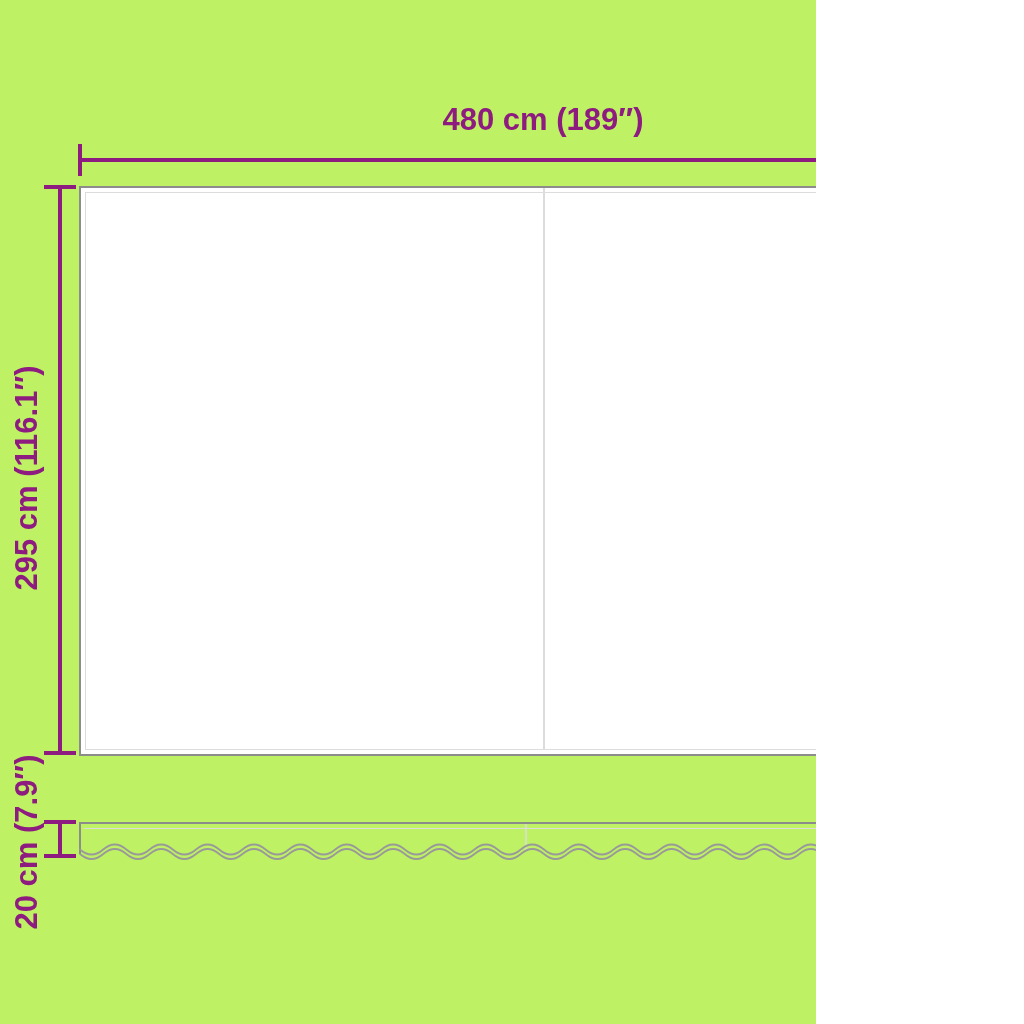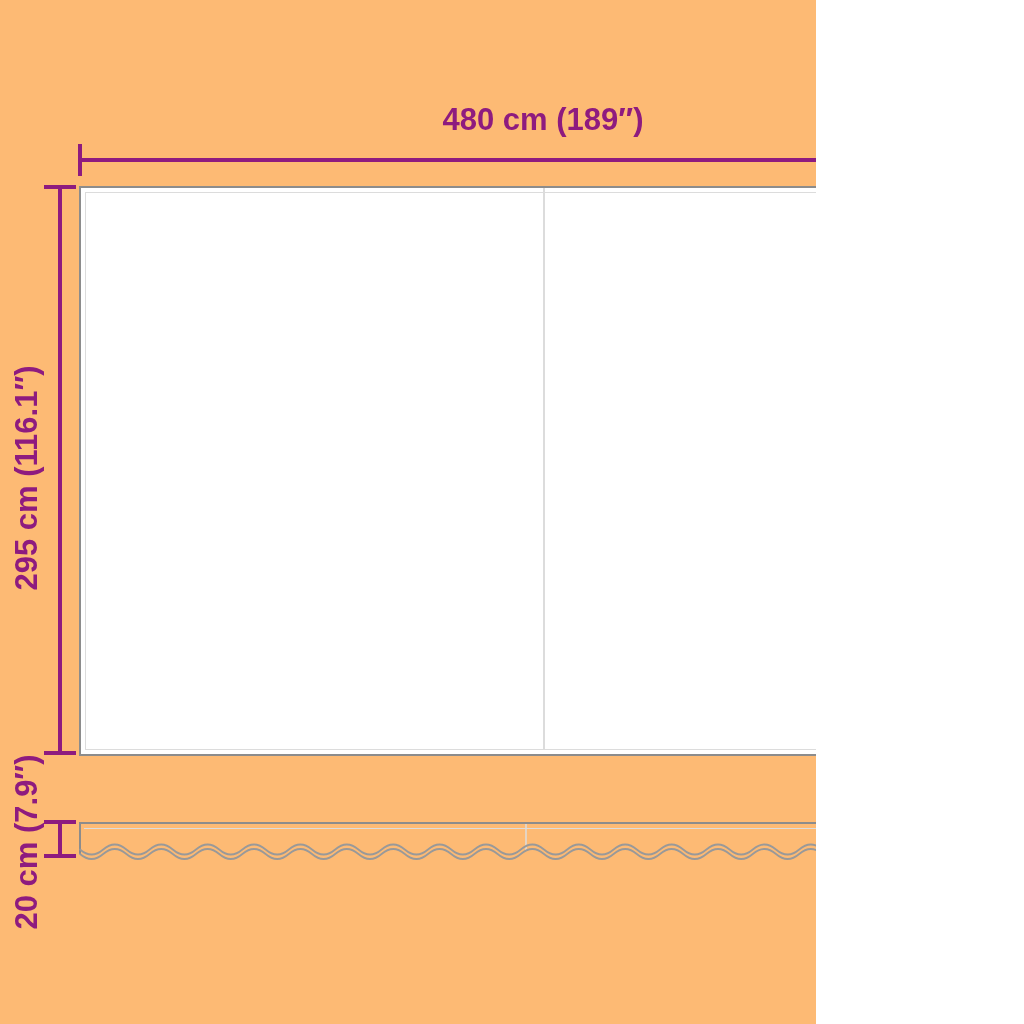--- a/index.html
+++ b/index.html
@@ -1,20 +1,20 @@
 <!DOCTYPE html>
 <html style="--accent: #8e1b7f; --outline: #8c8c8c; --inner-line: #dcdcdc;"><head>
 <meta charset="utf-8">
 <style>
   html, body { margin: 0; padding: 0; background: #ffffff; }
   .canvas {
     position: relative;
     width: 816px;
     height: 1024px;
-    background: #fdba74;
+    background: #bef264;
     overflow: hidden;
     font-family: "Liberation Sans", "DejaVu Sans", sans-serif;
   }
 
   
   .dim-label {
     position: absolute;
     color: var(--accent, #8e1b7f);
     font-size: 31px;
     font-weight: 700;

